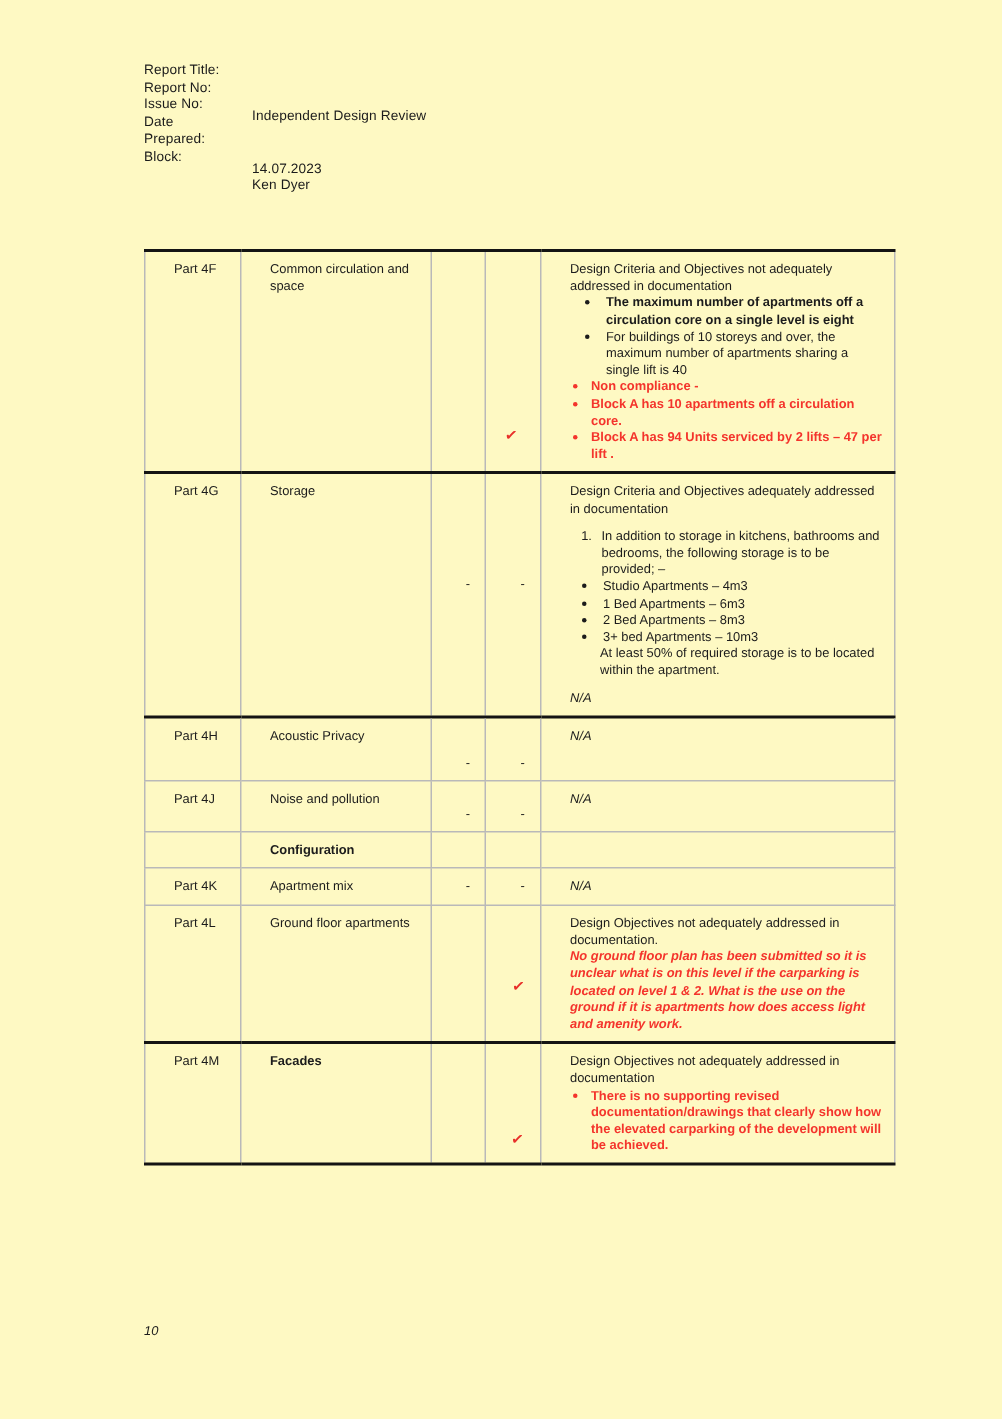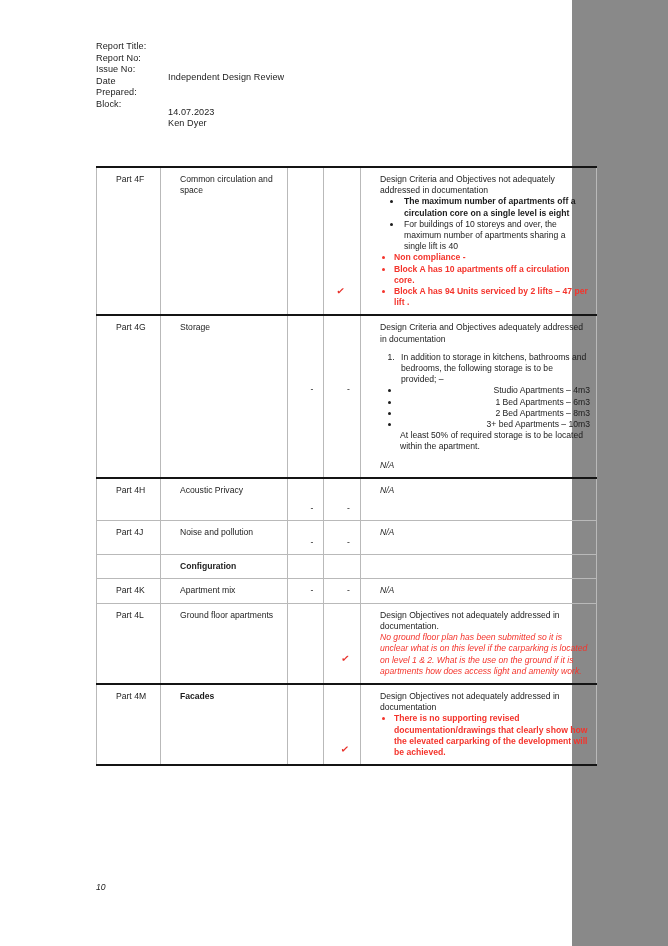--- a/index.html
+++ b/index.html
@@ -11,23 +11,23 @@
     height: 946px;
     background: #898989;
     font-family: "Liberation Sans", sans-serif;
     color: #1d1d1d;
     overflow: hidden;
     position: relative;
   }
   .page {
     position: absolute;
     left: 0; top: 0;
-    width: 572px;
+    width: 668px;
     height: 946px;
-    background: #ffffff;
+    background: #fef9c3;
   }
 
   
   .meta {
     position: absolute;
     left: 96px;
     top: 41px;
     width: 430px;
   }
   .meta-row {
@@ -104,26 +104,26 @@
 
   
   ul.bul, ol.num {
     margin: 0;
     padding: 0 0 0 22px;
   }
   ul.bul { list-style: disc; }
   ul.bul li { margin: 0; padding: 0 0 0 2px; }
   ol.num { list-style: decimal; padding-left: 17px; }
   ol.num li { padding-left: 4px; }
-  ul.bul.sub { padding-left: 20px; margin-top: 0; text-align: right; }
+  ul.bul.sub { padding-left: 20px; margin-top: 0; }
 
   .red {
     color: #f4342c;
     font-style: italic;
-    font-weight: normal;
+    font-weight: bold;
   }
   ul.red-list {
     margin: 0;
     padding: 0 0 0 14px;
     list-style: disc;
     color: #f4342c;
   }
   ul.red-list li {
     color: #f4342c;
     font-weight: bold;

